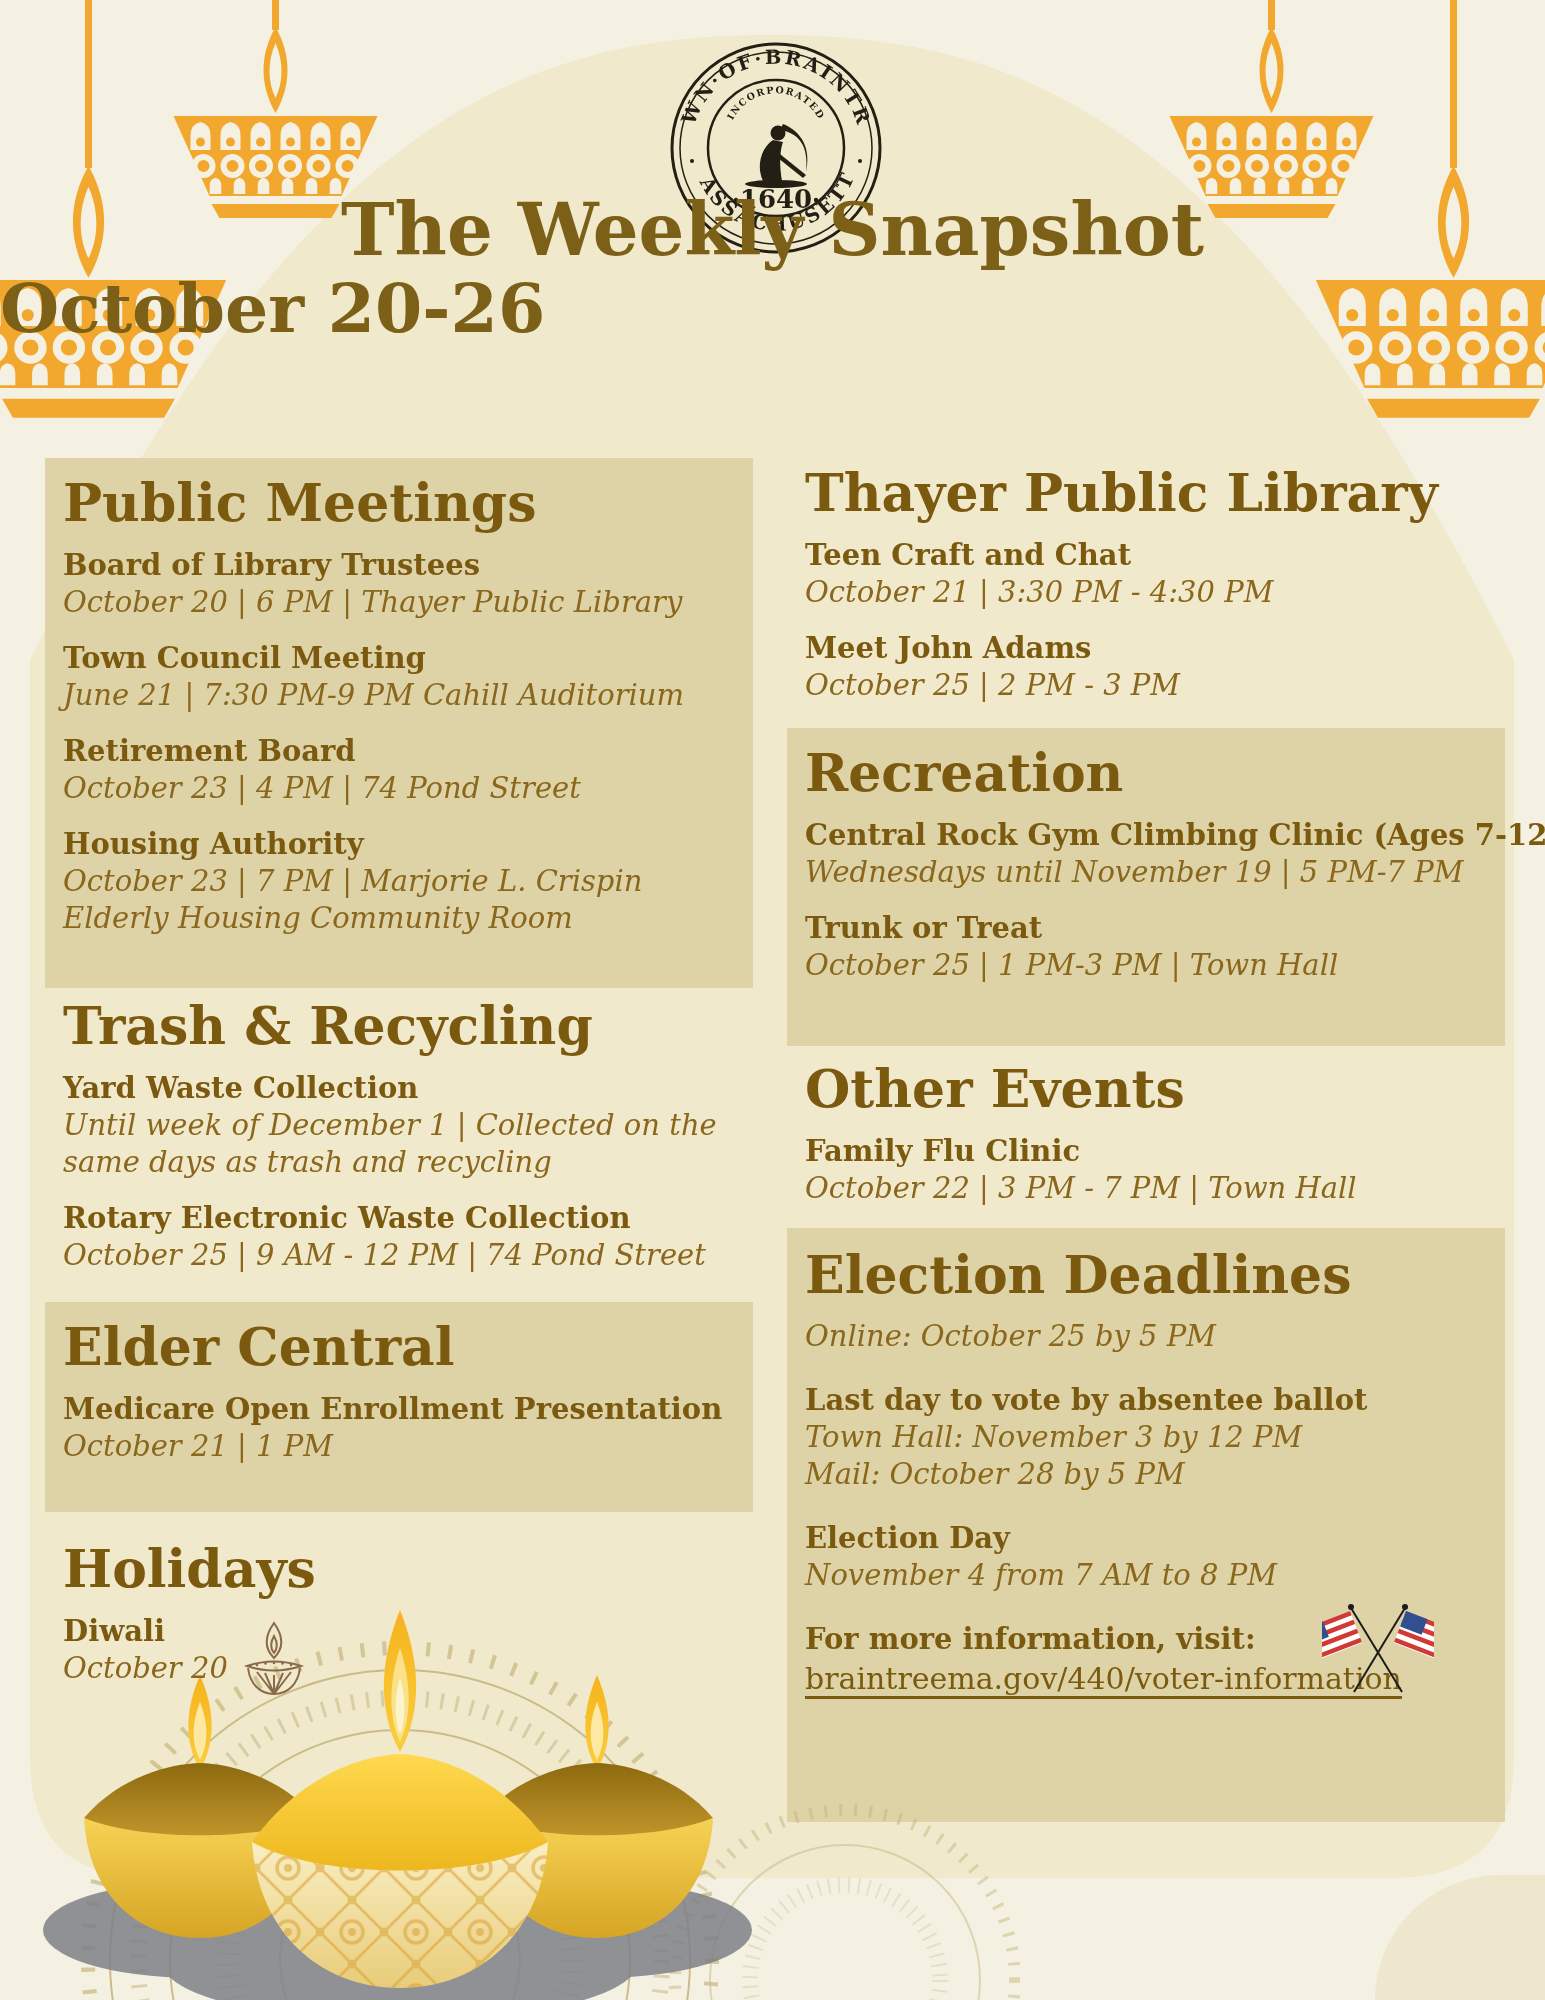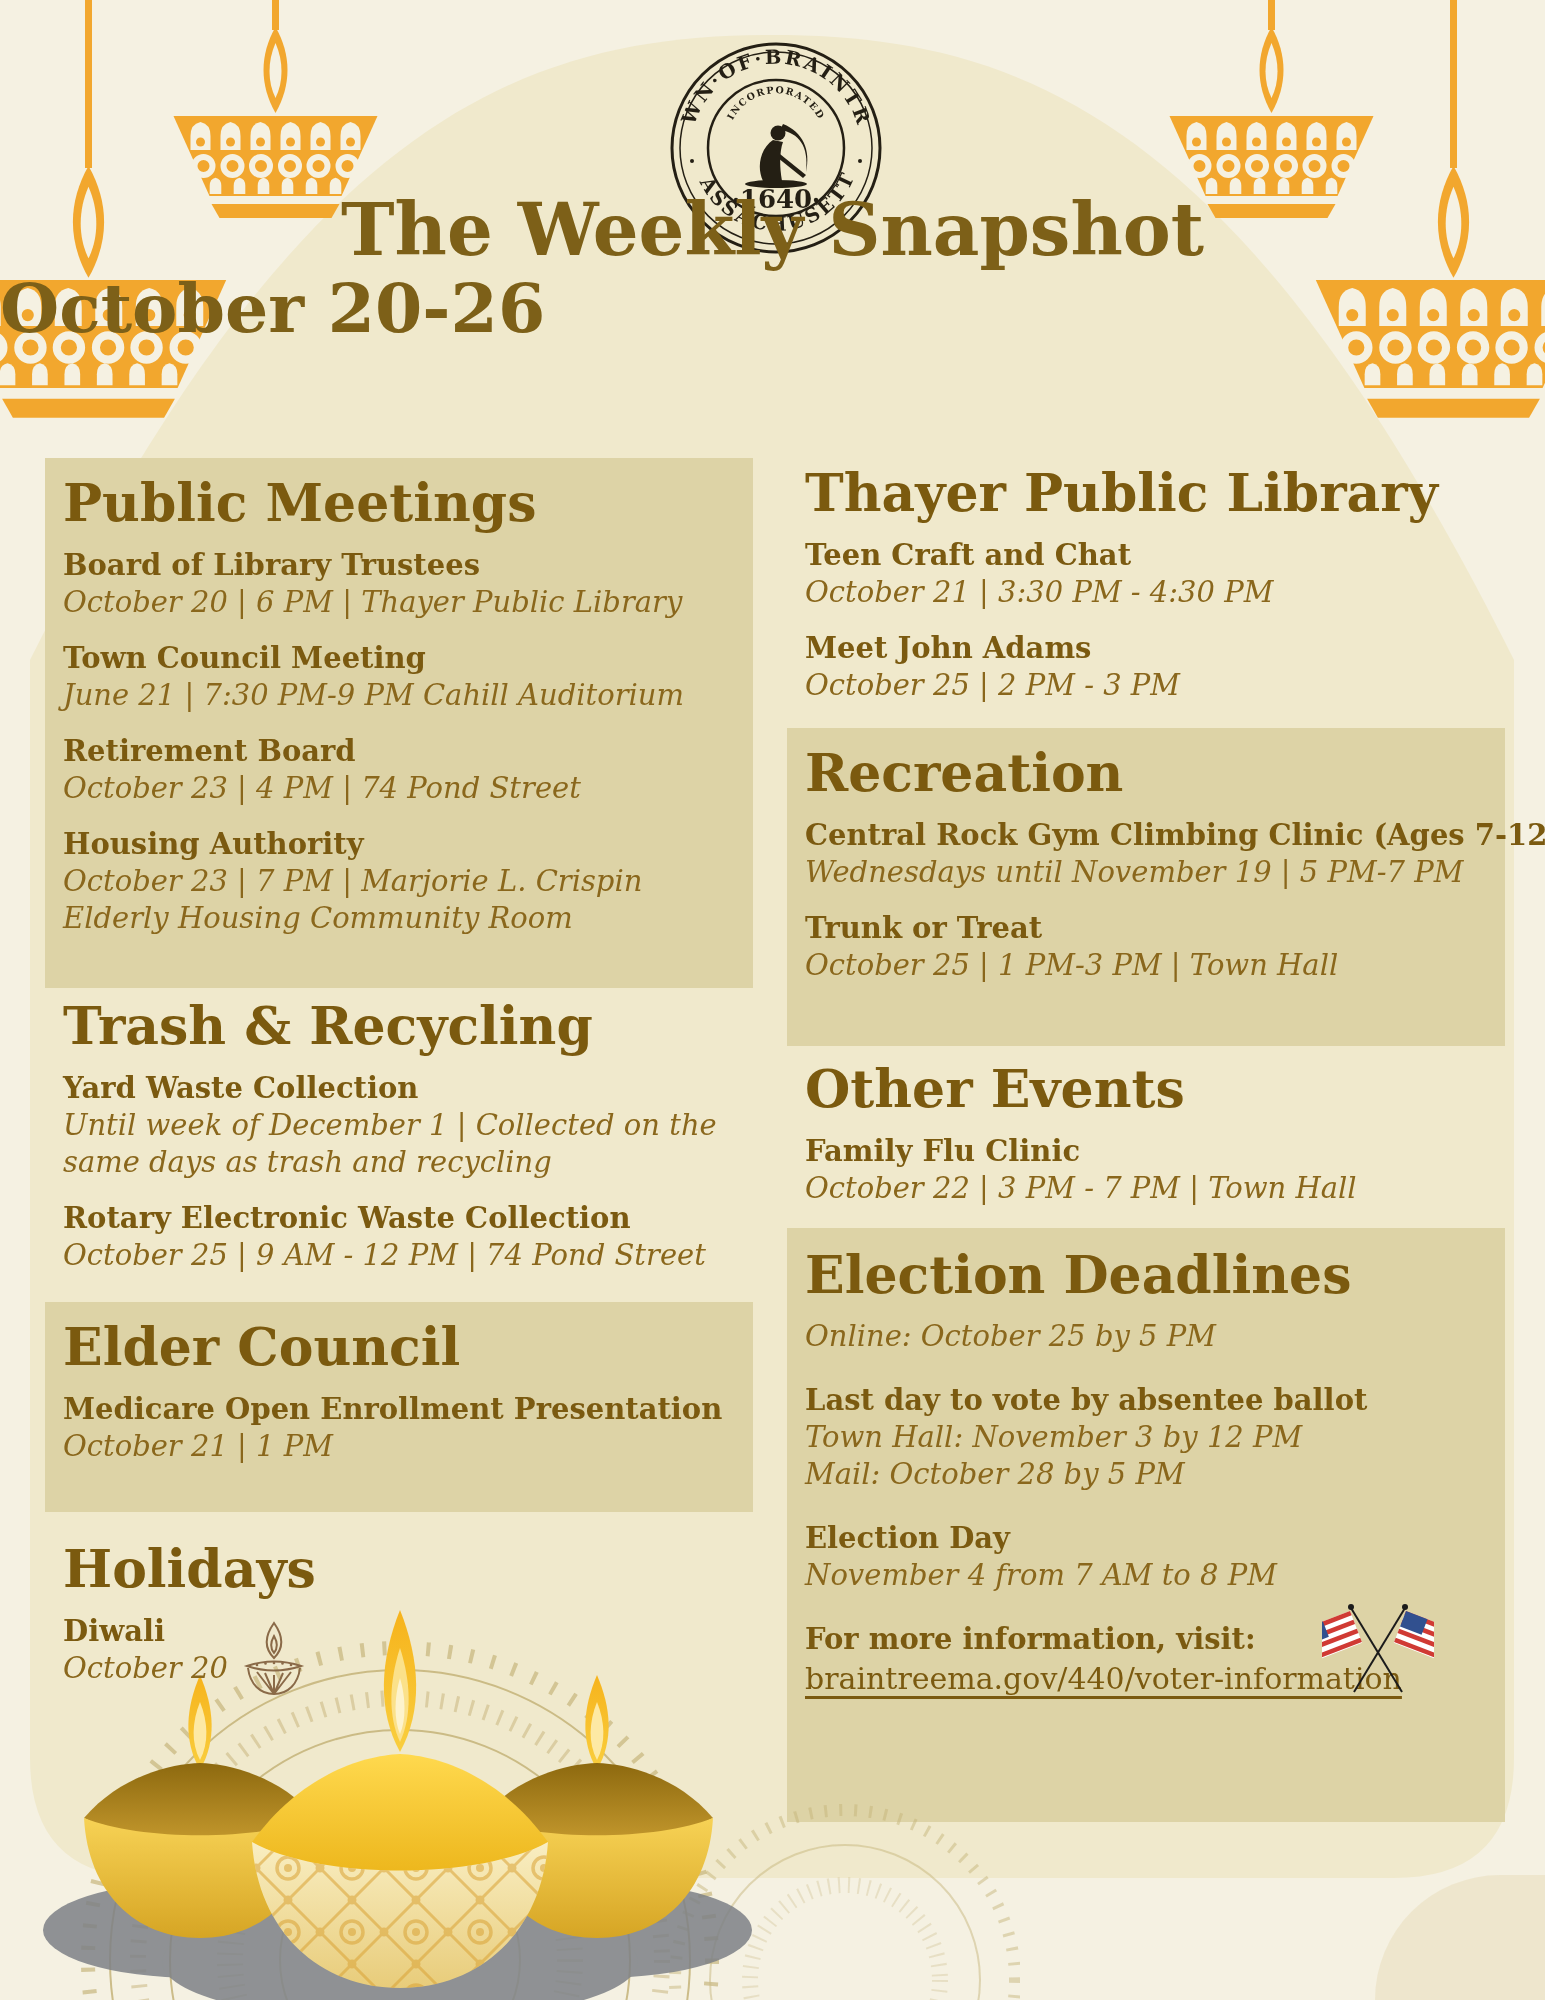--- a/index.html
+++ b/index.html
@@ -181,21 +181,21 @@
     <div class="d">Until week of December 1 | Collected on the</div>
     <div class="d">same days as trash and recycling</div>
   </div>
   <div class="it">
     <div class="t">Rotary Electronic Waste Collection</div>
     <div class="d">October 25 | 9 AM - 12 PM | 74 Pond Street</div>
   </div>
 </div>
 
 <div class="section sec-left" style="top:1316px">
-  <div class="h">Elder Council</div>
+  <div class="h">Elder Central</div>
   <div class="it">
     <div class="t">Medicare Open Enrollment Presentation</div>
     <div class="d">October 21 | 1 PM</div>
   </div>
 </div>
 
 <div class="section sec-left" style="top:1538px">
   <div class="h">Holidays</div>
   <div class="it">
     <div class="t">Diwali</div>

